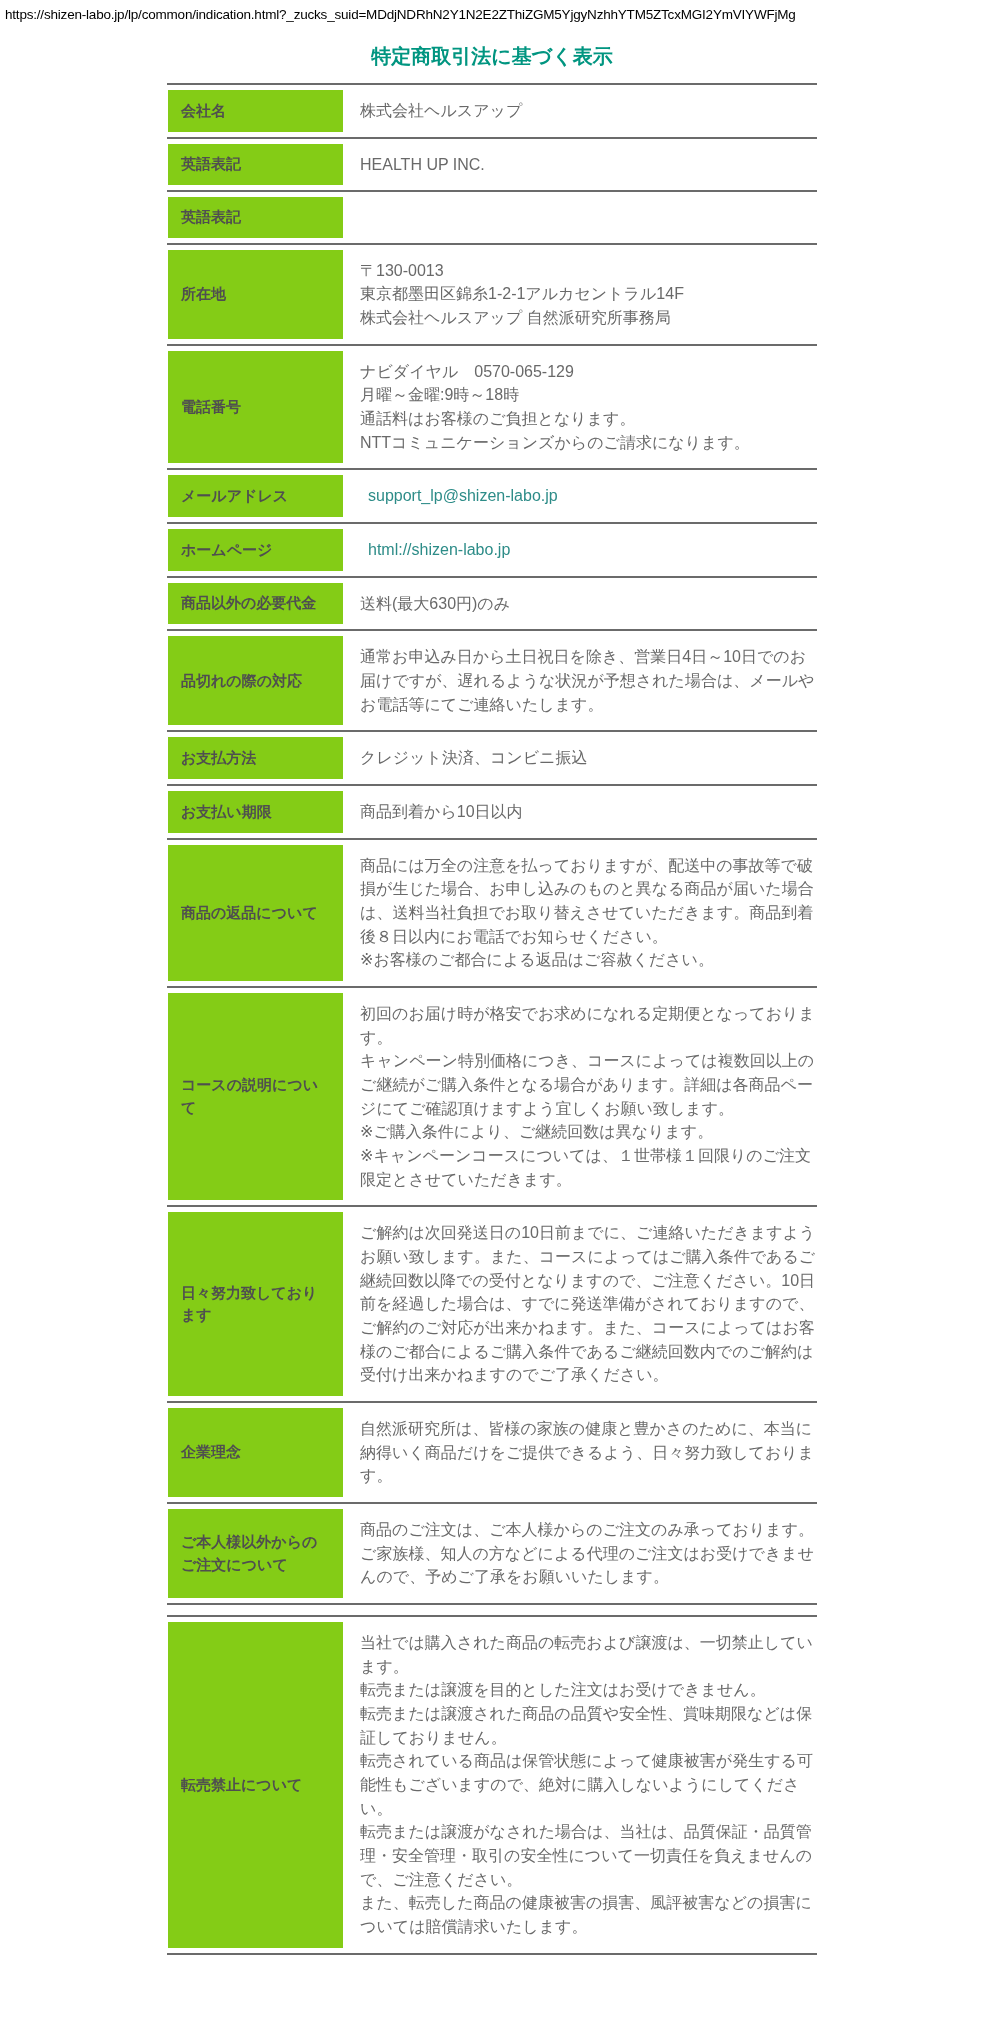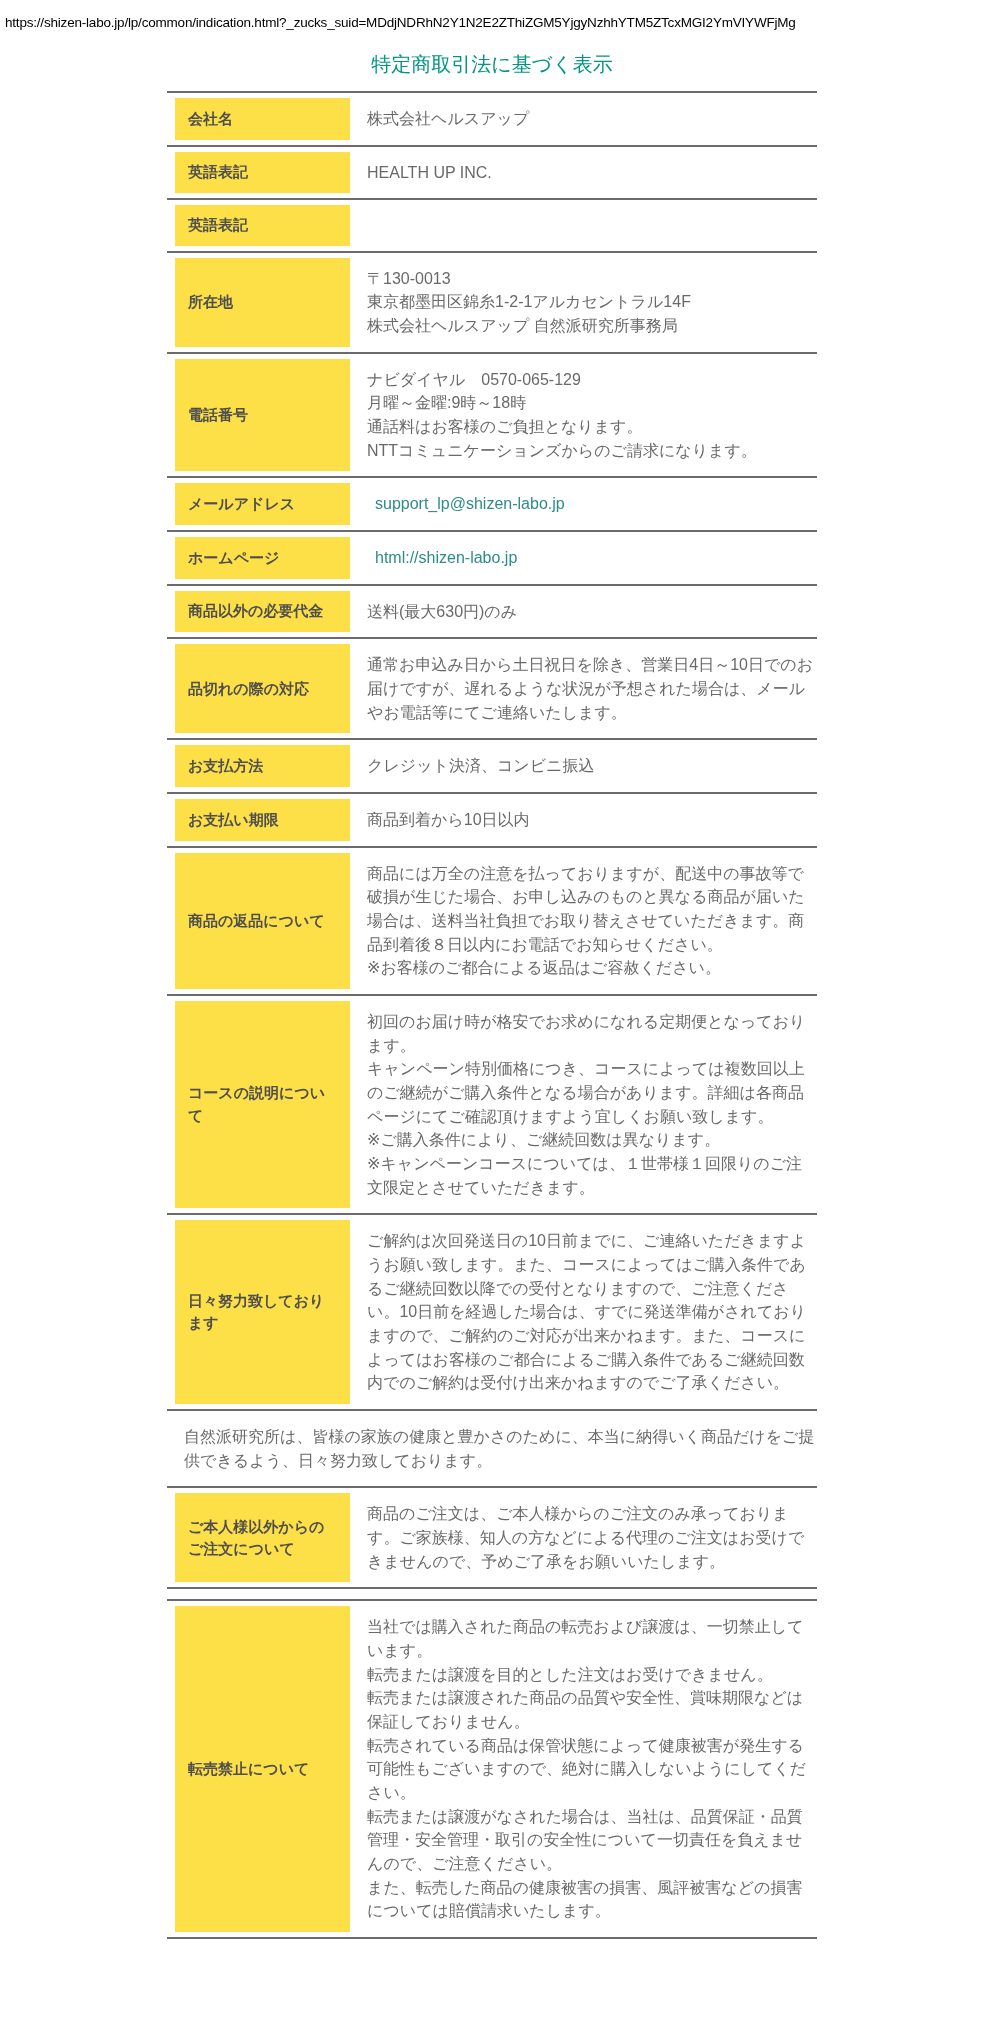--- a/index.html
+++ b/index.html
@@ -1,51 +1,51 @@
 <!DOCTYPE html>
 <html><head>
 <meta charset="utf-8">
 <style>
   html,body { margin:0; padding:0; background:#ffffff; }
   body { font-family:"Liberation Sans","DejaVu Sans",sans-serif; color:#696969; }
   .page { width:983px; background:#fff; }
 
   .url-line {
-    padding:15px 4px 0 5px;
+    padding:7px 4px 0 5px;
     font-size:13.5px;
     color:#000;
     letter-spacing:-0.2px;
     white-space:nowrap;
   }
 
   .title {
     width:650px;
     margin:21px 0 13px 167px;
     text-align:center;
     font-size:20px;
-    font-weight:normal;
+    font-weight:bold;
     color:#009580;
   }
 
   .table {
     margin-left:167px;
     width:650px;
     border-bottom:2px solid #6b6b6b;
   }
   .row {
     border-top:2px solid #6b6b6b;
     padding:5px 0;
     display:flex;
     align-items:stretch;
   }
   .cell-label {
     flex:0 0 175px;
     box-sizing:border-box;
-    margin-left:8px;
-    background:#fde047;
+    margin-left:1px;
+    background:#84cc16;
     padding:9px 13px;
     font-size:15px;
     font-weight:bold;
     color:#4f4f4f;
     line-height:1.48;
     display:flex;
     align-items:center;
   }
   .cell-content {
     flex:1;
@@ -141,20 +141,21 @@
 ※ご購入条件により、ご継続回数は異なります。
 ※キャンペーンコースについては、１世帯様１回限りのご注文限定とさせていただきます。</div>
     </div>
 
     <div class="row">
       <div class="cell-label">日々努力致しております</div>
       <div class="cell-content">ご解約は次回発送日の10日前までに、ご連絡いただきますようお願い致します。また、コースによってはご購入条件であるご継続回数以降での受付となりますので、ご注意ください。10日前を経過した場合は、すでに発送準備がされておりますので、ご解約のご対応が出来かねます。また、コースによってはお客様のご都合によるご購入条件であるご継続回数内でのご解約は受付け出来かねますのでご了承ください。</div>
     </div>
 
     <div class="row">
+      <div class="cell-label">企業理念</div>
       <div class="cell-content">自然派研究所は、皆様の家族の健康と豊かさのために、本当に納得いく商品だけをご提供できるよう、日々努力致しております。</div>
     </div>
 
     <div class="row">
       <div class="cell-label">ご本人様以外からのご注文について</div>
       <div class="cell-content">商品のご注文は、ご本人様からのご注文のみ承っております。ご家族様、知人の方などによる代理のご注文はお受けできませんので、予めご了承をお願いいたします。</div>
     </div>
 
     <div class="row">
     </div>

